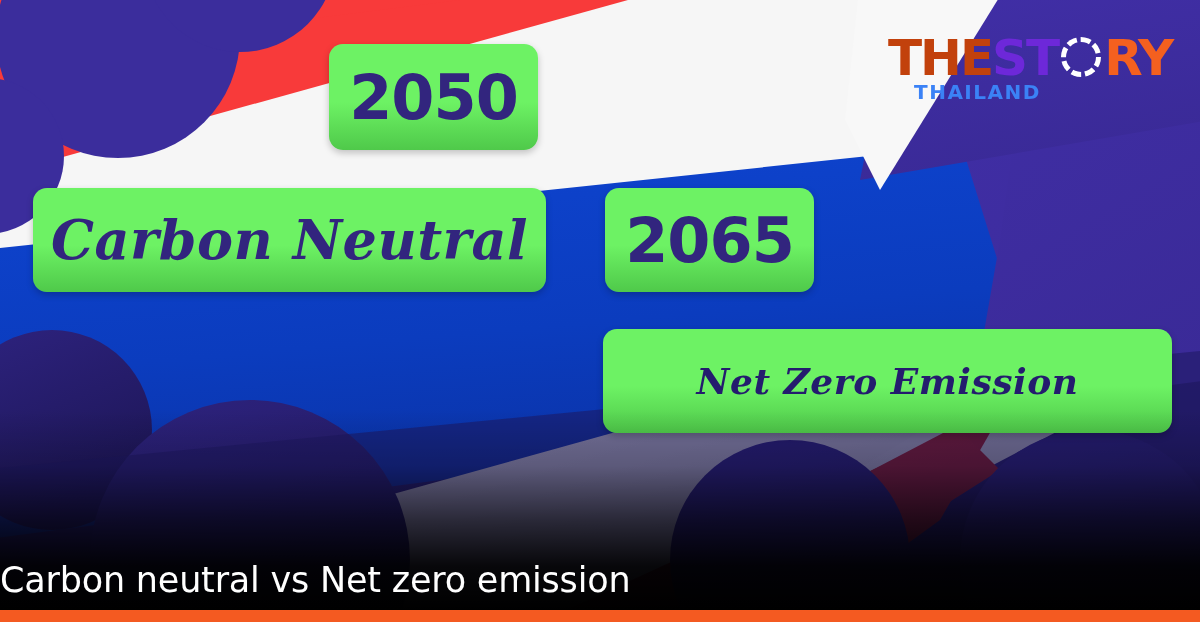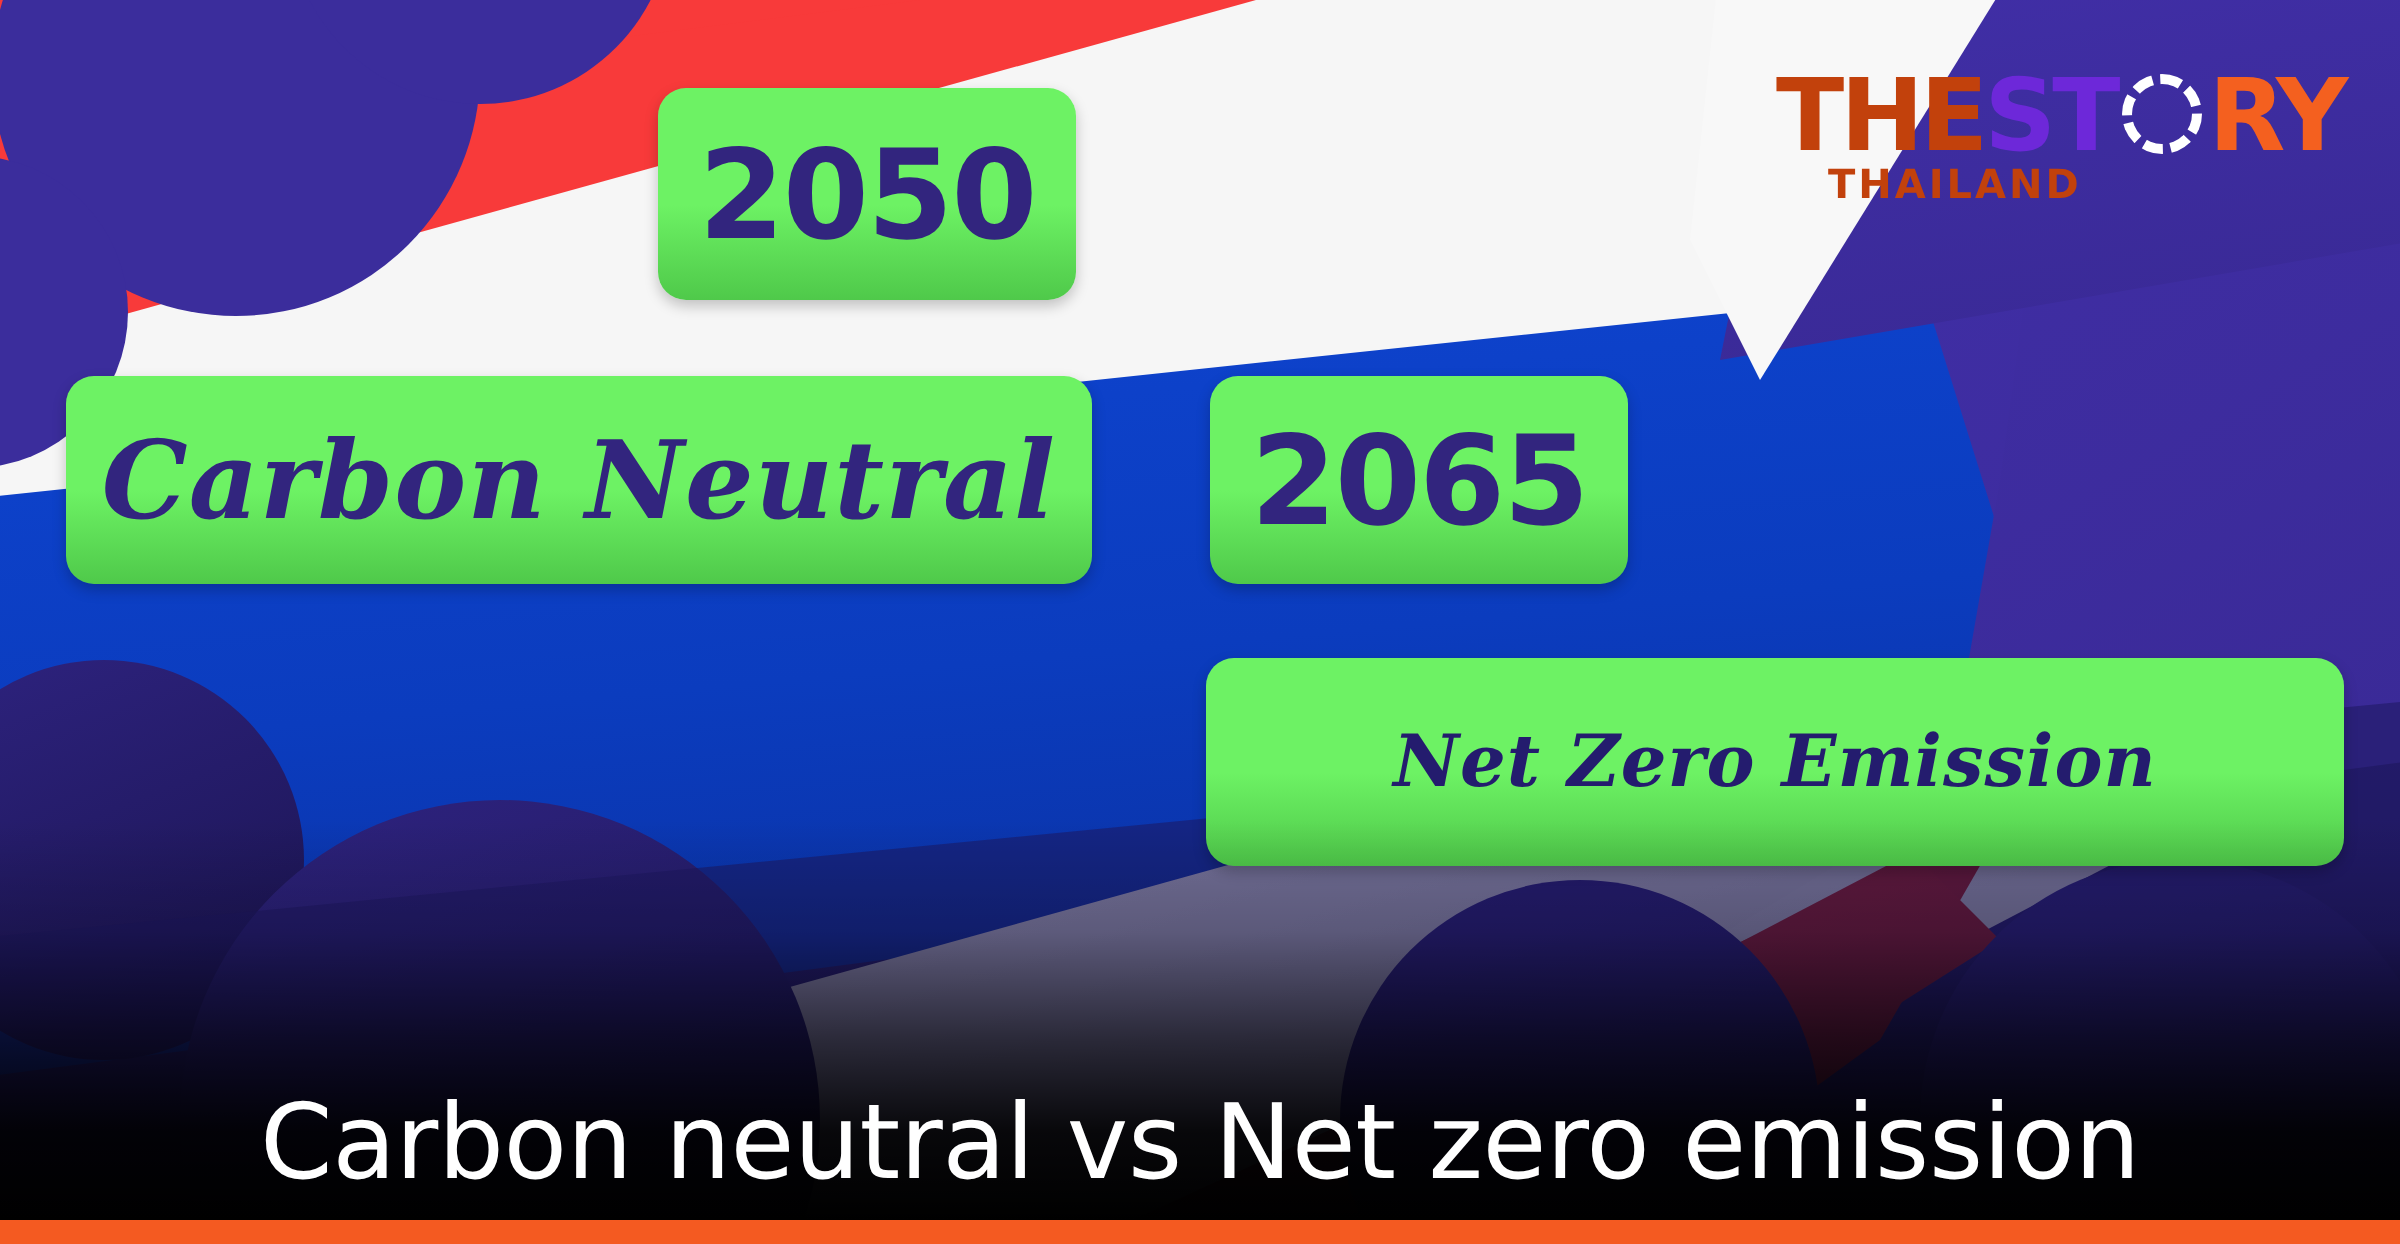--- a/index.html
+++ b/index.html
@@ -53,24 +53,23 @@
     bottom: 0;
     height: 12px;
   }
 
   
   .caption {
     position: absolute;
     left: 0;
     right: 0;
     bottom: 24px;
-    text-align: center;
     color: #ffffff;
     font-family: "DejaVu Sans", sans-serif;
-    font-size: 52px;
+    font-size: 35px;
     font-weight: 400;
     letter-spacing: -0.2px;
     line-height: 1;
     white-space: nowrap;
   }
 
   
   .pill {
     position: absolute;
     display: flex;
@@ -245,21 +244,21 @@
   </div>
 
   <div class="pill pill-phrase" id="pill-net-zero" style="background: linear-gradient(rgb(109, 242, 100) 0%, rgb(109, 242, 100) 55%, rgb(79, 201, 74) 100%); color: rgb(36, 28, 110);">
     <span>Net Zero Emission</span>
   </div>
 
   <div class="logo">
     <div class="logo-wordmark" style="color: rgb(244, 96, 31);">
       <span style="color: #c2410c;">THE</span><span style="color: #6d28d9;">ST</span><span class="logo-o-slot"><span class="logo-o-ring"></span></span><span style="color: rgb(244, 96, 31); margin-top: 48px;">RY</span>
     </div>
-    <div class="logo-sub" style="color: #c2410c;">THAILAND</div>
+    <div class="logo-sub" style="color: #3b82f6;">THAILAND</div>
   </div>
 
   <div class="bottom-scrim"></div>
 
   <div class="caption" style="color: rgb(255, 255, 255);">Carbon neutral vs Net zero emission</div>
 
   <div class="accent-bar" style="background: rgb(244, 90, 33);"></div>
 
 </div>
 

